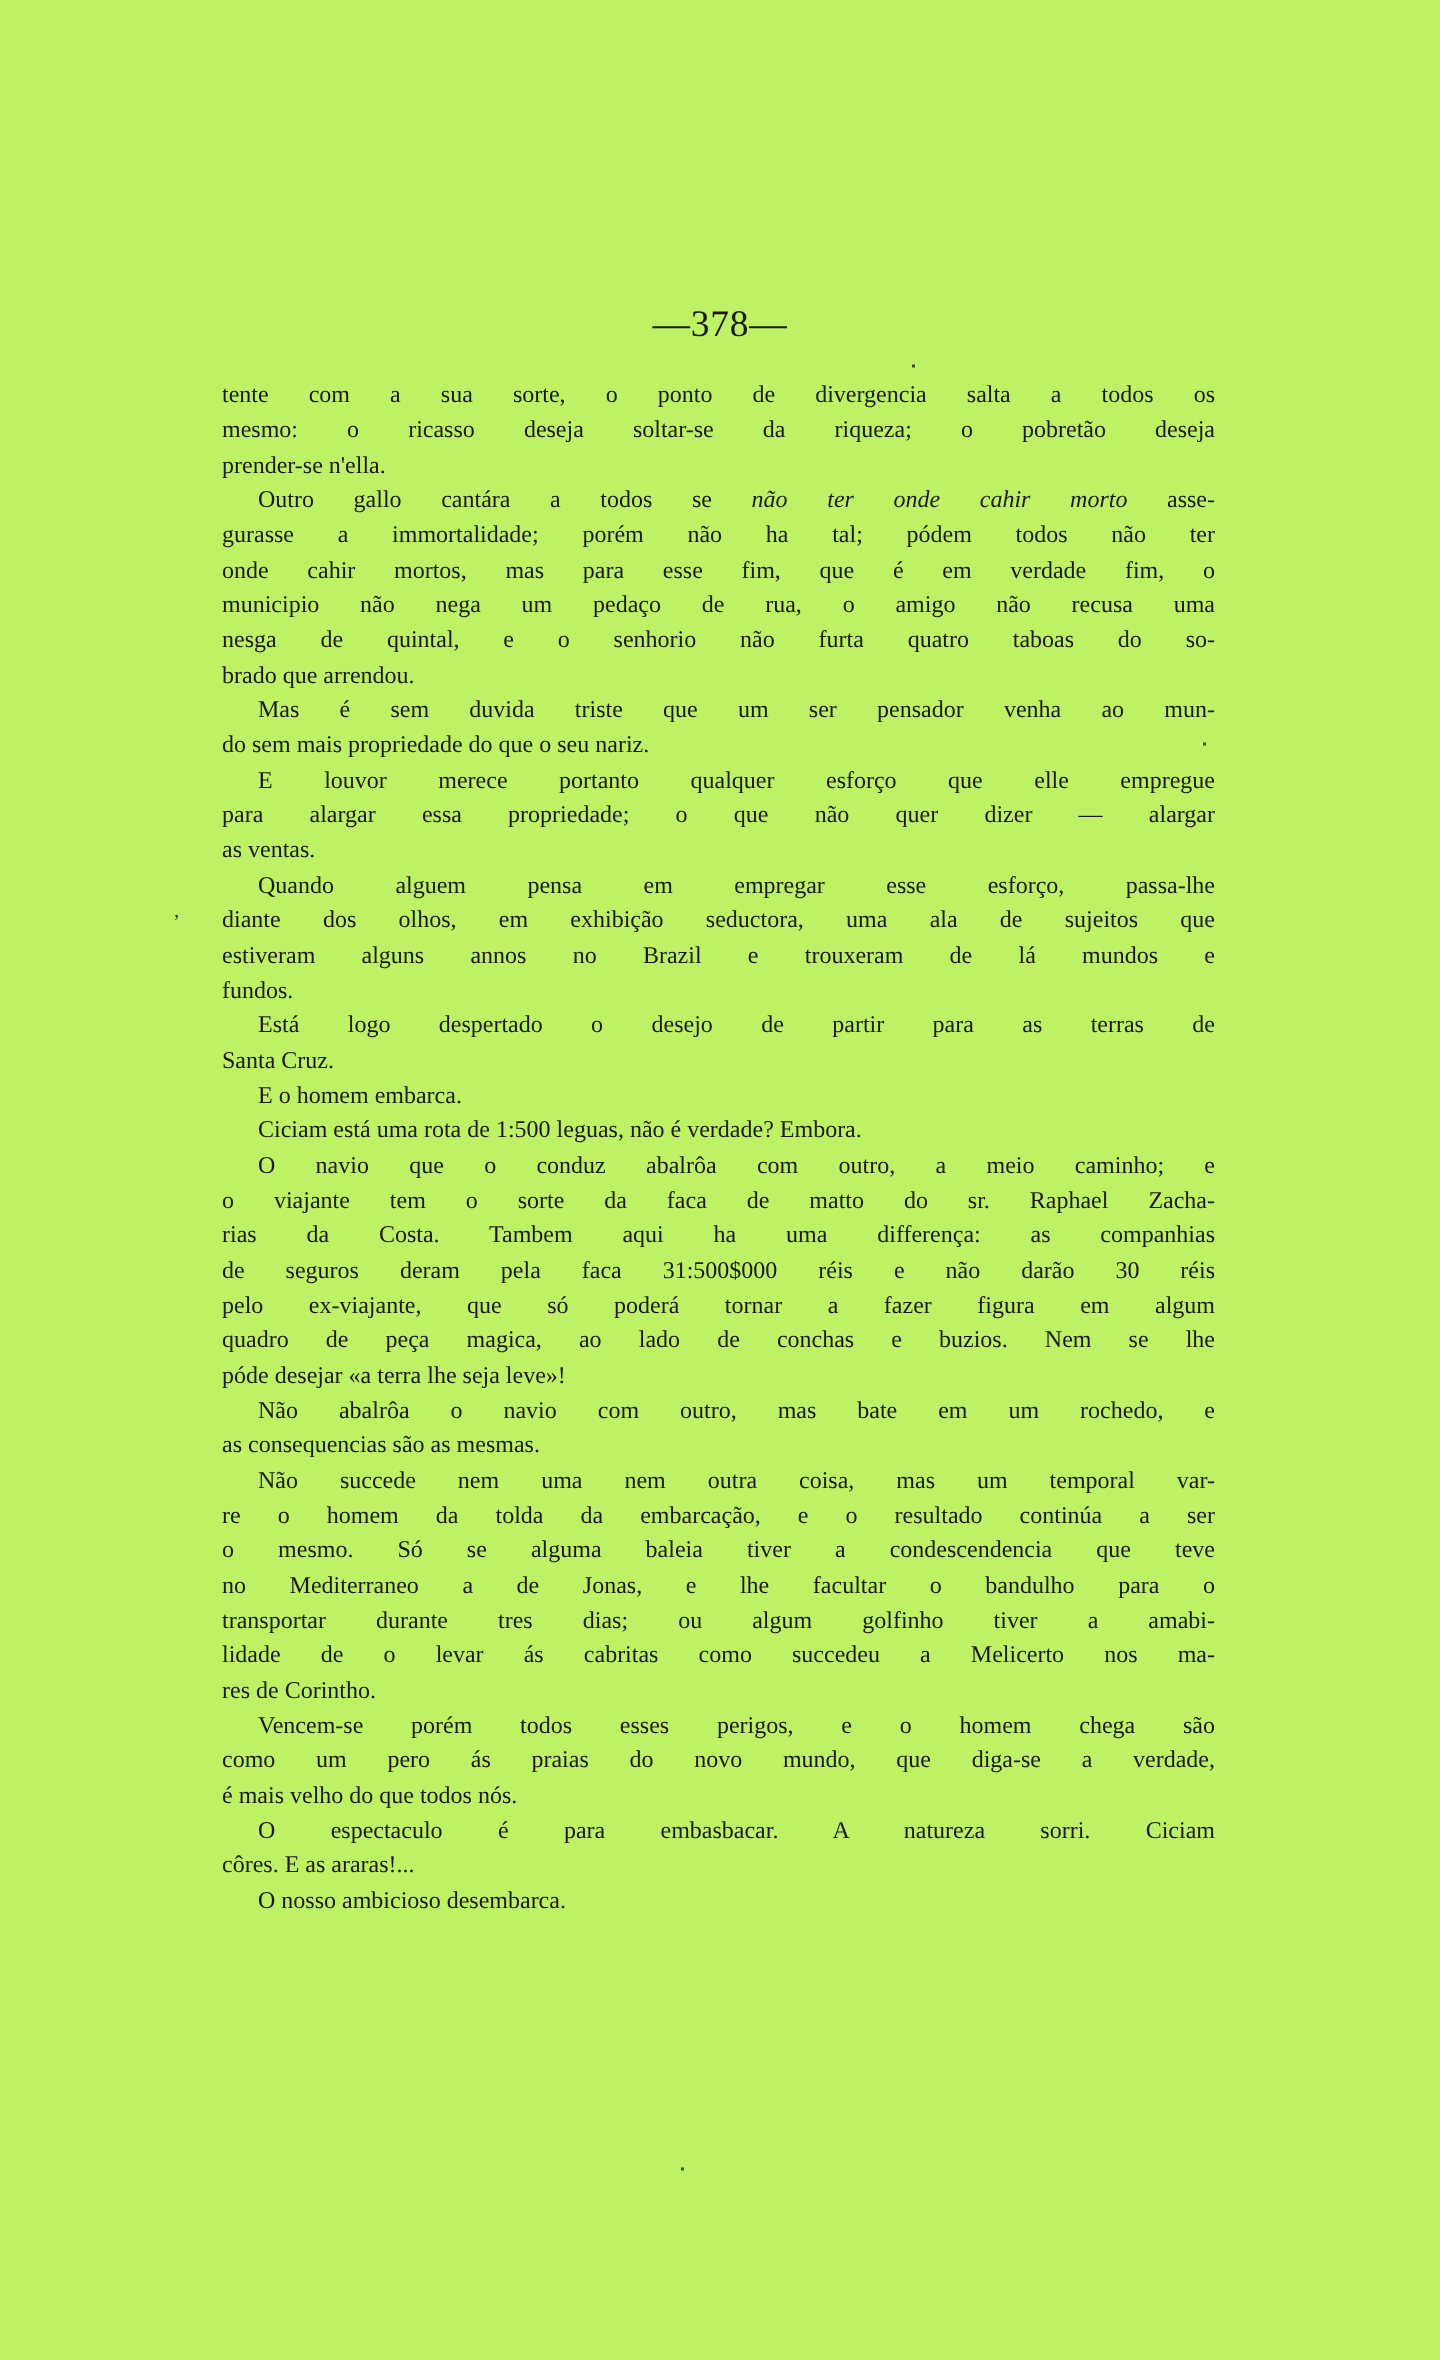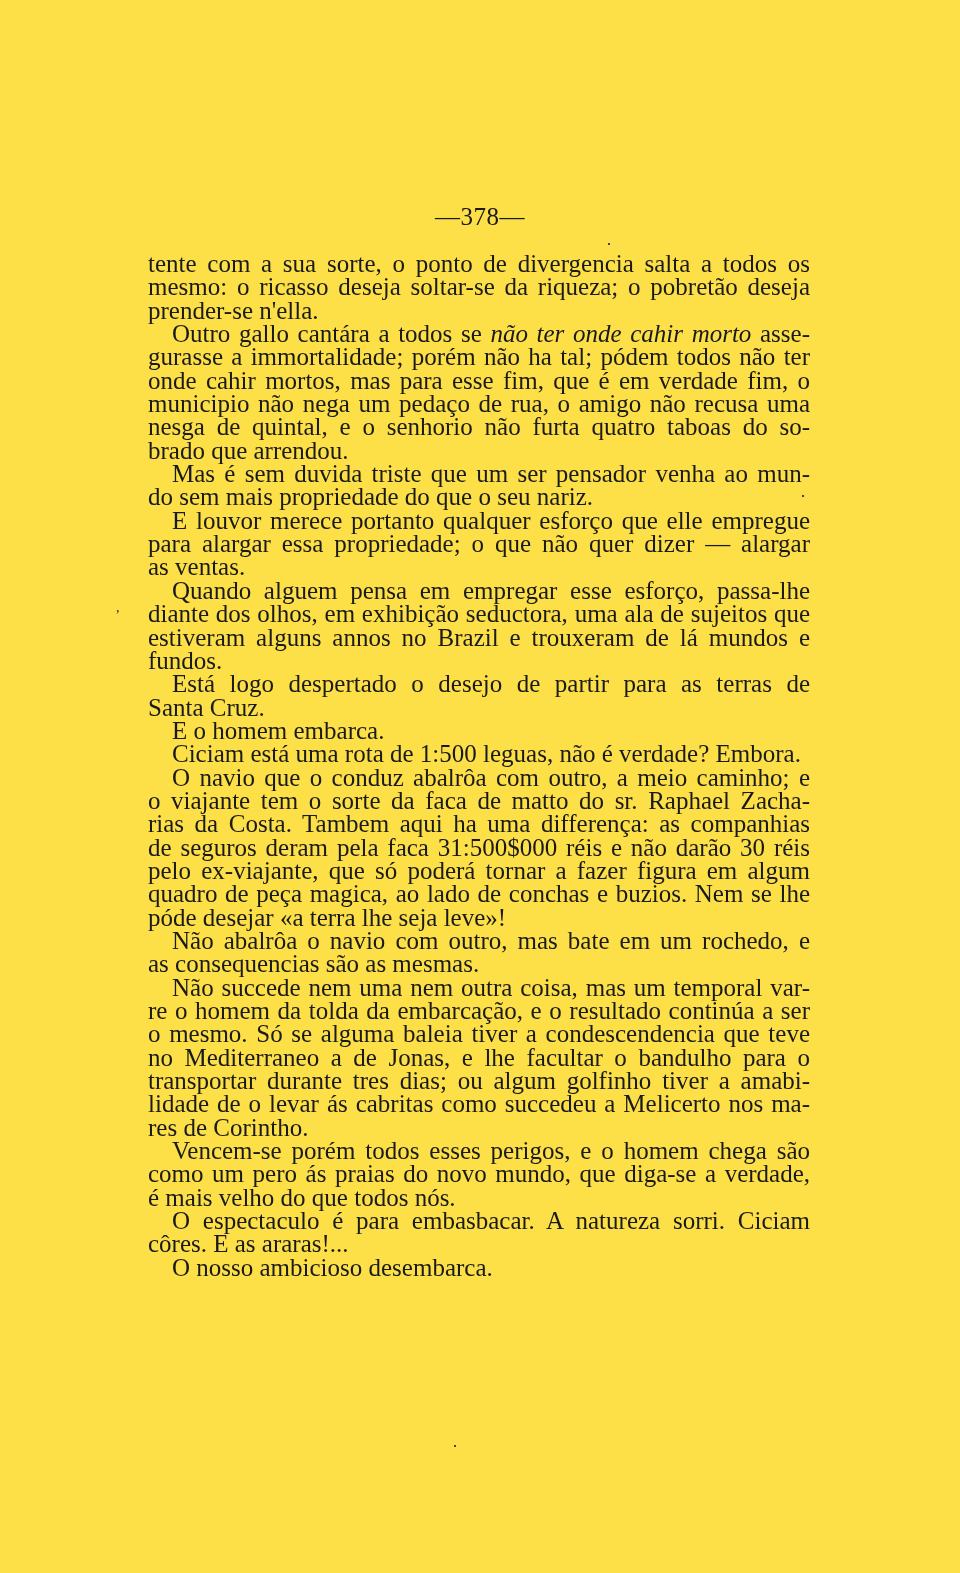--- a/index.html
+++ b/index.html
@@ -1,28 +1,28 @@
 <!DOCTYPE html>
 <html><head>
 <meta charset="utf-8">
 <style>
   html, body { margin: 0; padding: 0; background: #ffffff; }
   body { width: 960px; height: 1573px; position: relative; overflow: hidden; }
   .page {
     position: absolute; left: 0; top: 0; width: 960px; height: 1573px;
-    background: #fde047; color: #1a1a1a;
+    background: #bef264; color: #1a1a1a;
     font-family: "Liberation Serif", "DejaVu Serif", serif;
   }
   .page-number {
     position: absolute; top: 203px; left: 0; width: 960px; text-align: center;
     font-size: 25px; letter-spacing: 0.5px; color: #1a1a1a;
   }
   .body-text {
     position: absolute; left: 148px; top: 252px; width: 662px;
-    font-size: 25px; line-height: 23.35px;
+    font-size: 16px; line-height: 23.35px;
     text-align: justify;
   }
   .line {
     display: block; white-space: nowrap;
     text-align-last: justify; text-align: justify;
   }
   .line.last { text-align-last: left; }
   .line.indent { padding-left: 24px; }
   em { font-style: italic; }
   .margin-mark {

